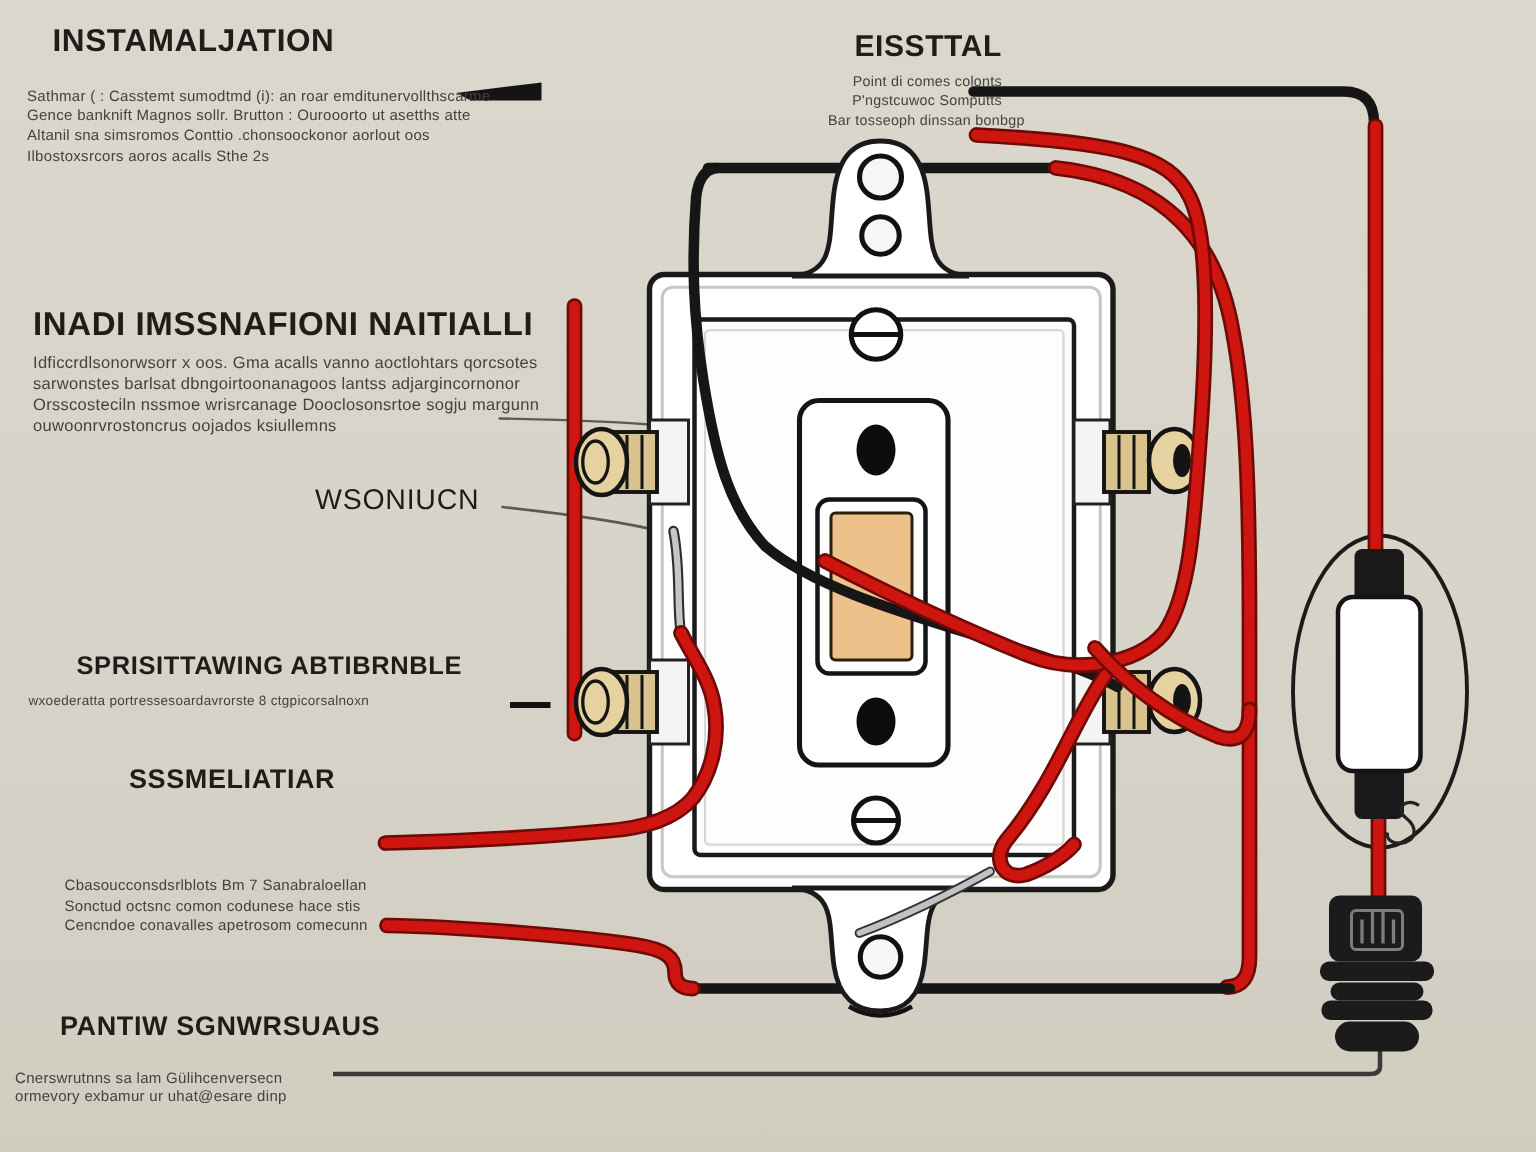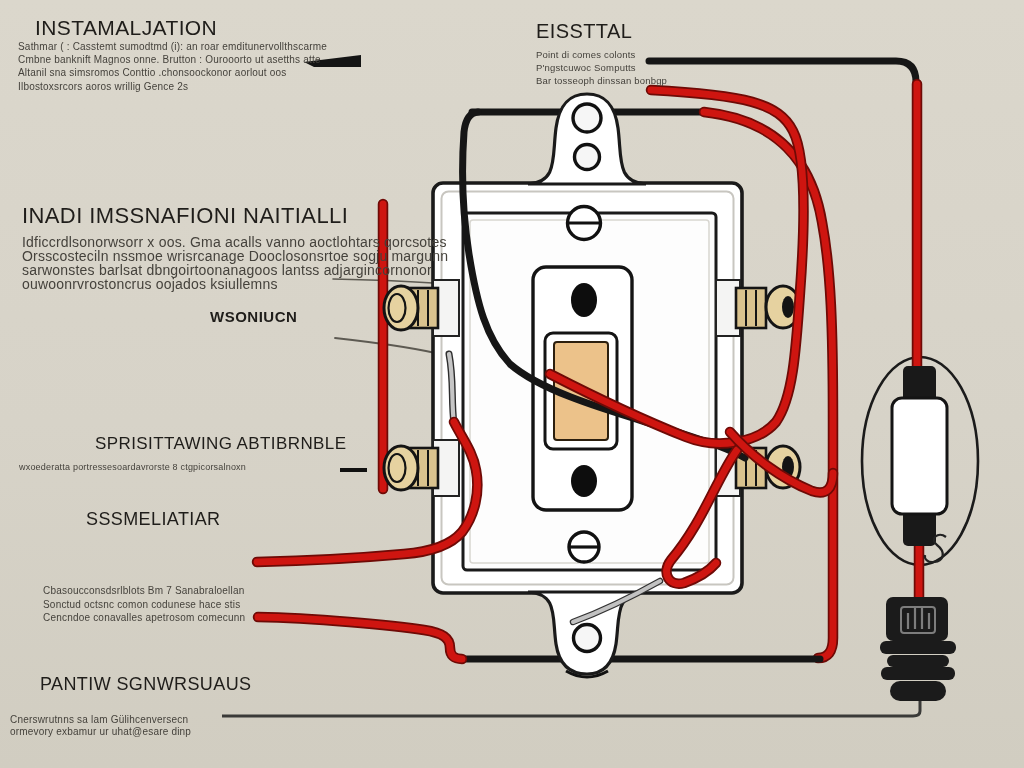--- a/index.html
+++ b/index.html
@@ -14,40 +14,40 @@
     font-family:"Liberation Sans", sans-serif;
   }
   svg.diagram{position:absolute;left:0;top:0}
   
   .ru{fill:none;stroke:var(--wire-red-dark);stroke-width:10.5;stroke-linecap:round;stroke-linejoin:round}
   .ro{fill:none;stroke:var(--wire-red);stroke-width:7;stroke-linecap:round;stroke-linejoin:round}
   .bk{fill:none;stroke:var(--wire-black);stroke-width:7;stroke-linecap:round;stroke-linejoin:round}
   .thin{fill:none;stroke:#5d5a52;stroke-linecap:round}
   
   .tb{position:absolute;color:var(--ink)}
-  .tb h2{font-weight:400;color:var(--ink);letter-spacing:.4px;filter:blur(.2px);white-space:nowrap}
+  .tb h2{font-weight:700;color:var(--ink);letter-spacing:.4px;filter:blur(.2px);white-space:nowrap}
   .small{color:var(--ink-soft);filter:blur(.35px);letter-spacing:.2px}
   .small span{display:block;white-space:nowrap}
 
   #lbl-installation{left:18px;top:16px}
   #lbl-installation h2{font-size:21px;margin-left:17px}
-  #lbl-installation .small{margin-top:0;font-size:10px;line-height:13.2px}
-
-  #lbl-esstal{left:536px;top:20px;width:116px;text-align:left}
+  #lbl-installation .small{margin-top:18px;font-size:10px;line-height:13.2px}
+
+  #lbl-esstal{left:552px;top:20px;width:116px;text-align:right}
   #lbl-esstal h2{font-size:20px}
   #lbl-esstal .small{margin-top:5px;font-size:9.5px;line-height:13px}
 
   #lbl-inadi{left:22px;top:203px}
   #lbl-inadi h2{font-size:22px}
-  #lbl-inadi .small{margin-top:6px;font-size:14px;line-height:14px}
-
-  #lbl-wsoniucn{left:210px;top:308px;font-size:15px;font-weight:700;letter-spacing:.5px;filter:blur(.2px)}
+  #lbl-inadi .small{margin-top:6px;font-size:11px;line-height:14px}
+
+  #lbl-wsoniucn{left:210px;top:323px;font-size:19px;font-weight:400;letter-spacing:.5px;filter:blur(.2px)}
 
   #lbl-sprisittawing{left:19px;top:434px;width:340px}
-  #lbl-sprisittawing h2{font-size:17px;margin-left:76px}
+  #lbl-sprisittawing h2{font-size:17px;margin-left:32px}
   #lbl-sprisittawing .small{margin-top:8px;font-size:9px;line-height:11px}
 
   #lbl-sssmeliatiar{left:48px;top:509px}
   #lbl-sssmeliatiar h2{font-size:18px;margin-left:38px}
   #lbl-sssmeliatiar .small{margin-top:6px;font-size:10px;line-height:13px}
 
   #lbl-midnote{left:43px;top:584px}
   #lbl-midnote .small{font-size:10px;line-height:13.5px}
 
   #lbl-pantiw{left:10px;top:674px}
@@ -177,41 +177,41 @@
     <path d="M449,354 C454,380 451,400 454,424" fill="none" stroke="#c6c6c6" stroke-width="4.2" stroke-linecap="round"></path>
     <path class="ru" d="M454,422 C462,438 473,452 476,470 C480,492 475,515 462,532 C450,546 430,552 404,554 C360,558 300,561 257,562"></path>
     <path class="ro" d="M454,422 C462,438 473,452 476,470 C480,492 475,515 462,532 C450,546 430,552 404,554 C360,558 300,561 257,562"></path>
   </g>
 </svg>
 
 <div class="tb" id="lbl-installation">
   <h2>INSTAMALJATION</h2>
   <div class="small">
     <span>Sathmar ( : Casstemt sumodtmd (i): an roar emditunervollthscarme</span>
-    <span>Cmbne banknift Magnos onne. Brutton : Ourooorto ut asetths atte</span>
+    <span>Gence banknift Magnos sollr. Brutton : Ourooorto ut asetths atte</span>
     <span>Altanil sna simsromos   Conttio .chonsoockonor aorlout oos</span>
-    <span>Ilbostoxsrcors aoros wrillig Gence  2s</span>
+    <span>Ilbostoxsrcors aoros acalls Sthe  2s</span>
   </div>
 </div>
 
 <div class="tb" id="lbl-esstal">
   <h2>EISSTTAL</h2>
   <div class="small">
     <span>Point di comes colonts</span>
     <span>P'ngstcuwoc Somputts</span>
     <span>Bar tosseoph dinssan bonbgp</span>
   </div>
 </div>
 
 <div class="tb" id="lbl-inadi">
   <h2>INADI IMSSNAFIONI NAITIALLI</h2>
   <div class="small">
     <span>Idficcrdlsonorwsorr x oos. Gma  acalls vanno aoctlohtars qorcsotes</span>
+    <span>sarwonstes barlsat dbngoirtoonanagoos lantss adjargincornonor</span>
     <span>Orsscosteciln nssmoe wrisrcanage Dooclosonsrtoe sogju margunn</span>
-    <span>sarwonstes barlsat dbngoirtoonanagoos lantss adjargincornonor</span>
     <span>ouwoonrvrostoncrus oojados ksiullemns</span>
   </div>
 </div>
 
 <div class="tb" id="lbl-wsoniucn">WSONIUCN</div>
 
 <div class="tb" id="lbl-sprisittawing">
   <h2>SPRISITTAWING ABTIBRNBLE</h2>
   <div class="small">
     <span>wxoederatta portressesoardavrorste 8 ctgpicorsalnoxn</span>

